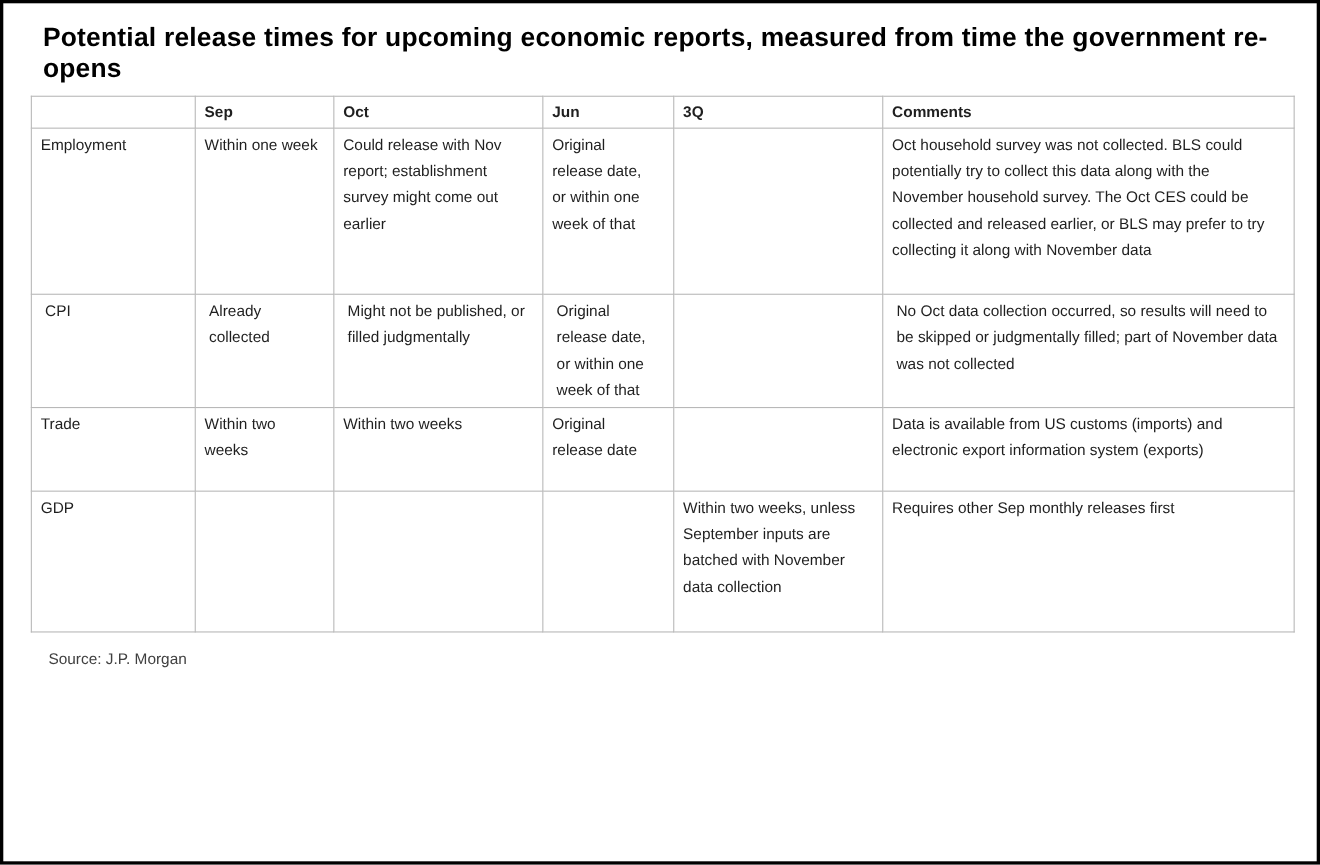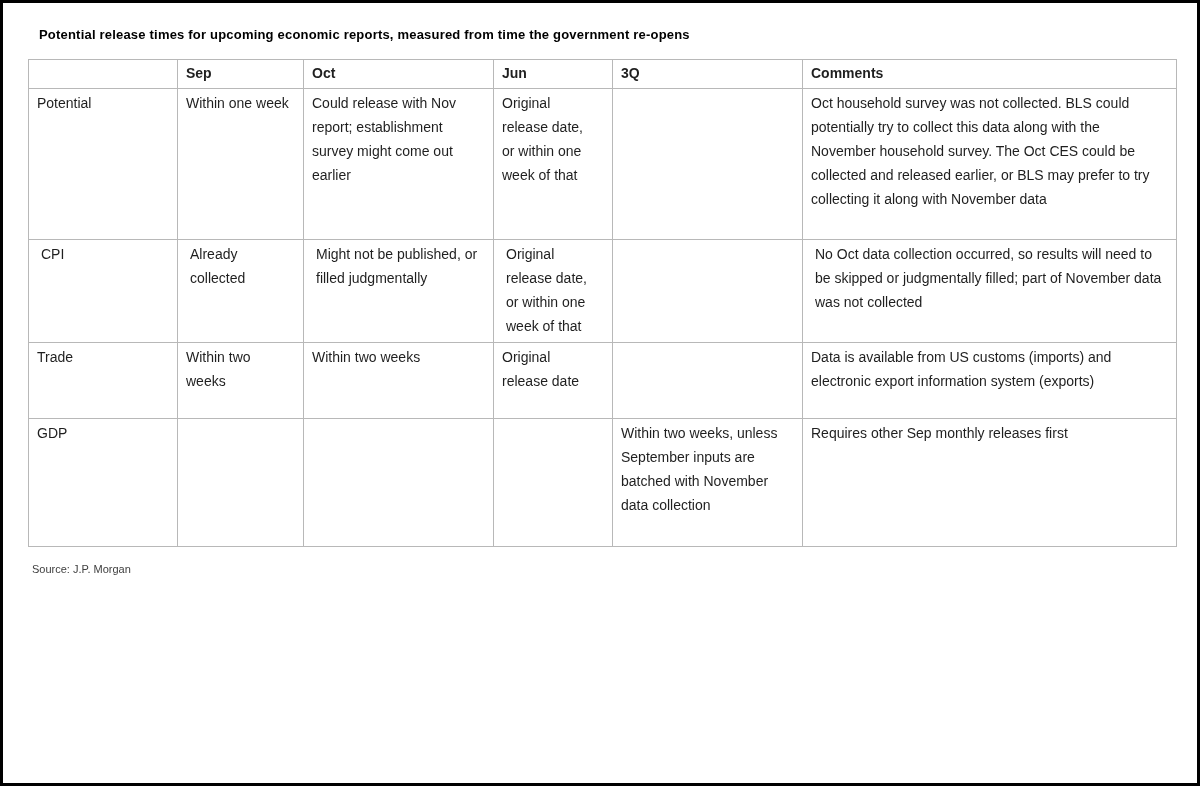--- a/index.html
+++ b/index.html
@@ -6,21 +6,21 @@
   html, body { width: 1200px; height: 786px; }
   body {
     background: #ffffff;
     border: 3px solid #000000;
     font-family: "Liberation Sans", sans-serif;
     color: #1f1f1f;
     overflow: hidden;
   }
   .page { padding: 18px 24px 0 25px; }
   .title {
-    font-size: 13px;
+    font-size: 24px;
     font-weight: bold;
     color: #000000;
     line-height: 28px;
     margin-left: 11px;
     letter-spacing: 0.2px;
   }
   table.report {
     margin-top: 10px;
     border-collapse: collapse;
     table-layout: fixed;
@@ -45,22 +45,22 @@
   td.col-oct, td.col-q3 { padding-right: 18px; }
   td.col-comments { padding-right: 10px; }
   tr.r-employment td { height: 151px; }
   tr.r-cpi td        { height: 101px; padding-left: 12px; }
   tr.r-durable td    { height: 101px; }
   tr.r-trade td      { height: 76px; }
   tr.r-gdp td        { height: 128px; }
   tr.r-eci td        { height: 76px; }
   .source {
     margin-top: 16px;
-    margin-left: 4px;
-    font-size: 11px;
+    margin-left: 16px;
+    font-size: 14px;
     color: #404040;
   }
 </style>
 </head>
 <body>
 
 <div class="page">
 
   <div class="title">Potential release times for upcoming economic reports, measured from time the government re-opens</div>
 
@@ -78,21 +78,21 @@
         <th></th>
         <th>Sep</th>
         <th>Oct</th>
         <th>Jun</th>
         <th>3Q</th>
         <th>Comments</th>
       </tr>
     </thead>
     <tbody>
       <tr class="r-employment">
-        <td class="col-label">Potential</td>
+        <td class="col-label">Employment</td>
         <td class="col-sep">Within one week</td>
         <td class="col-oct">Could release with Nov report; establishment survey might come out earlier</td>
         <td class="col-nov">Original release date, or within one week of that</td>
         <td class="col-q3"></td>
         <td class="col-comments">Oct household survey was not collected. BLS could potentially try to collect this data along with the November household survey. The Oct CES could be collected and released earlier, or BLS may prefer to try collecting it along with November data</td>
       </tr>
       <tr class="r-cpi">
         <td class="col-label">CPI</td>
         <td class="col-sep">Already collected</td>
         <td class="col-oct">Might not be published, or filled judgmentally</td>

